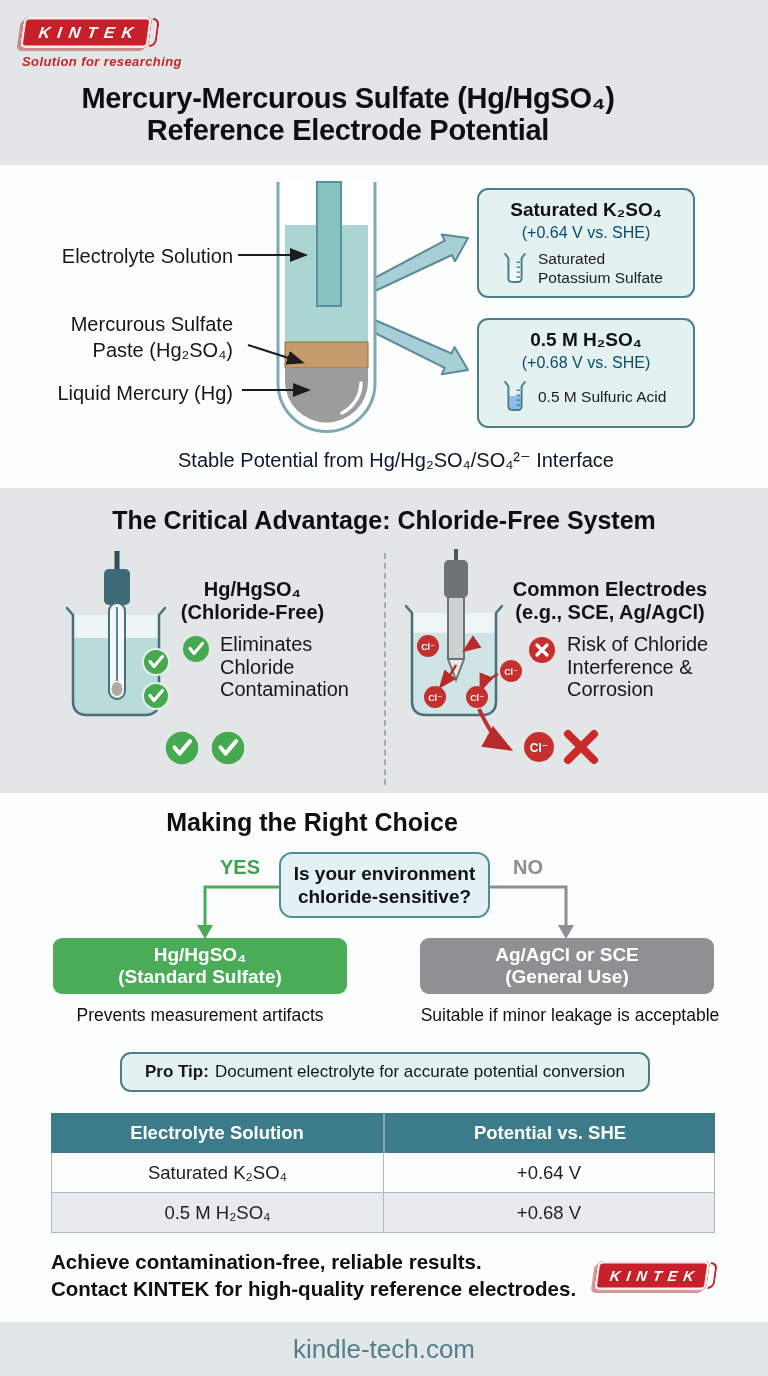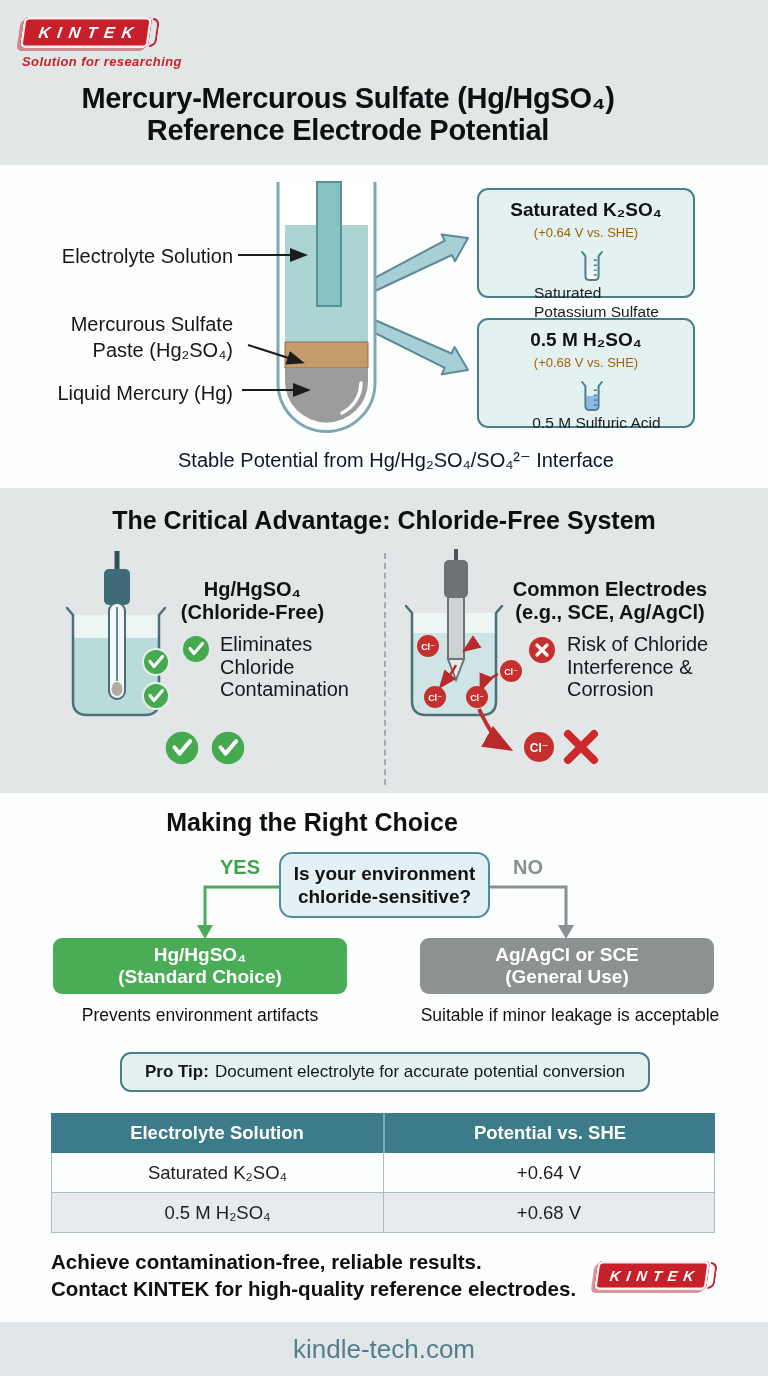--- a/index.html
+++ b/index.html
@@ -37,22 +37,22 @@
   
   .main-title { left:0; width:696px; text-align:center; font-weight:700; font-size:29px; line-height:32px; color:#0d0f10; letter-spacing:-0.3px; }
 
   
   .lbl { right:535px; text-align:right; font-size:20px; line-height:26px; color:#15171a; white-space:nowrap; }
   .info-box {
     left:477px; width:218px; background:#e3f1f1; border:2px solid #4a7e8c; border-radius:11px;
     padding:8px 10px 6px 10px; text-align:center;
   }
   .info-box .ib-title { font-weight:700; font-size:19px; line-height:23px; color:#101214; }
-  .info-box .ib-pot { font-size:13px; line-height:23px; color:#a16207; }
-  .ib-row { display:flex; align-items:center; justify-content:flex-start; margin-top:5px; padding-left:12px; text-align:left;flex-direction:column; }
+  .info-box .ib-pot { font-size:16px; line-height:23px; color:#0c4a6e; }
+  .ib-row { display:flex; align-items:center; justify-content:flex-start; margin-top:5px; padding-left:12px; text-align:left; }
   .ib-row .ib-sol { font-size:15.5px; line-height:19px; color:#1b1d1f; margin-left:9px; }
   .caption { left:0; width:768px; text-align:center; font-size:20px; color:#0f172a;margin-left:12px; }
 
   
   .sec2-title { left:0; width:768px; text-align:center; font-weight:700; font-size:25px; color:#0d0f10; }
   .divider { left:384px; top:553px; height:232px; border-left:2px dashed #a3adb0; width:0; }
   .adv-heading { text-align:center; font-weight:700; font-size:20px; line-height:23px; color:#101214; }
   .adv-point { font-size:20px; line-height:22.5px; color:#15171a; }
 
   
@@ -279,27 +279,27 @@
     <path d="M490,92 H566 V131" fill="none" stroke="#8a9093" stroke-width="3"></path>
     <polygon points="558,130 574,130 566,144" fill="#8a9093"></polygon>
   </svg>
 
   <div class="abs yn yes">YES</div>
   <div class="abs yn no">NO</div>
   <div class="abs qbox">Is your environment chloride-sensitive?</div>
 
   <div class="abs opt-box opt-green">
     <div>Hg/HgSO₄</div>
-    <div>(Standard Choice)</div>
+    <div>(Standard Sulfate)</div>
   </div>
   <div class="abs opt-box opt-gray">
     <div>Ag/AgCl or SCE</div>
     <div>(General Use)</div>
   </div>
-  <div class="abs opt-cap" style="left:30px; width:340px;">Prevents environment artifacts</div>
+  <div class="abs opt-cap" style="left:30px; width:340px;">Prevents measurement artifacts</div>
   <div class="abs opt-cap" style="left:400px; width:340px;">Suitable if minor leakage is acceptable</div>
 
   <div class="abs protip">
     <span class="pt-label">Pro Tip:</span>
     <span class="pt-text">Document electrolyte for accurate potential conversion</span>
   </div>
 
   <div class="abs etable">
     <div class="t-head">
       <div class="t-cell">Electrolyte Solution</div>

